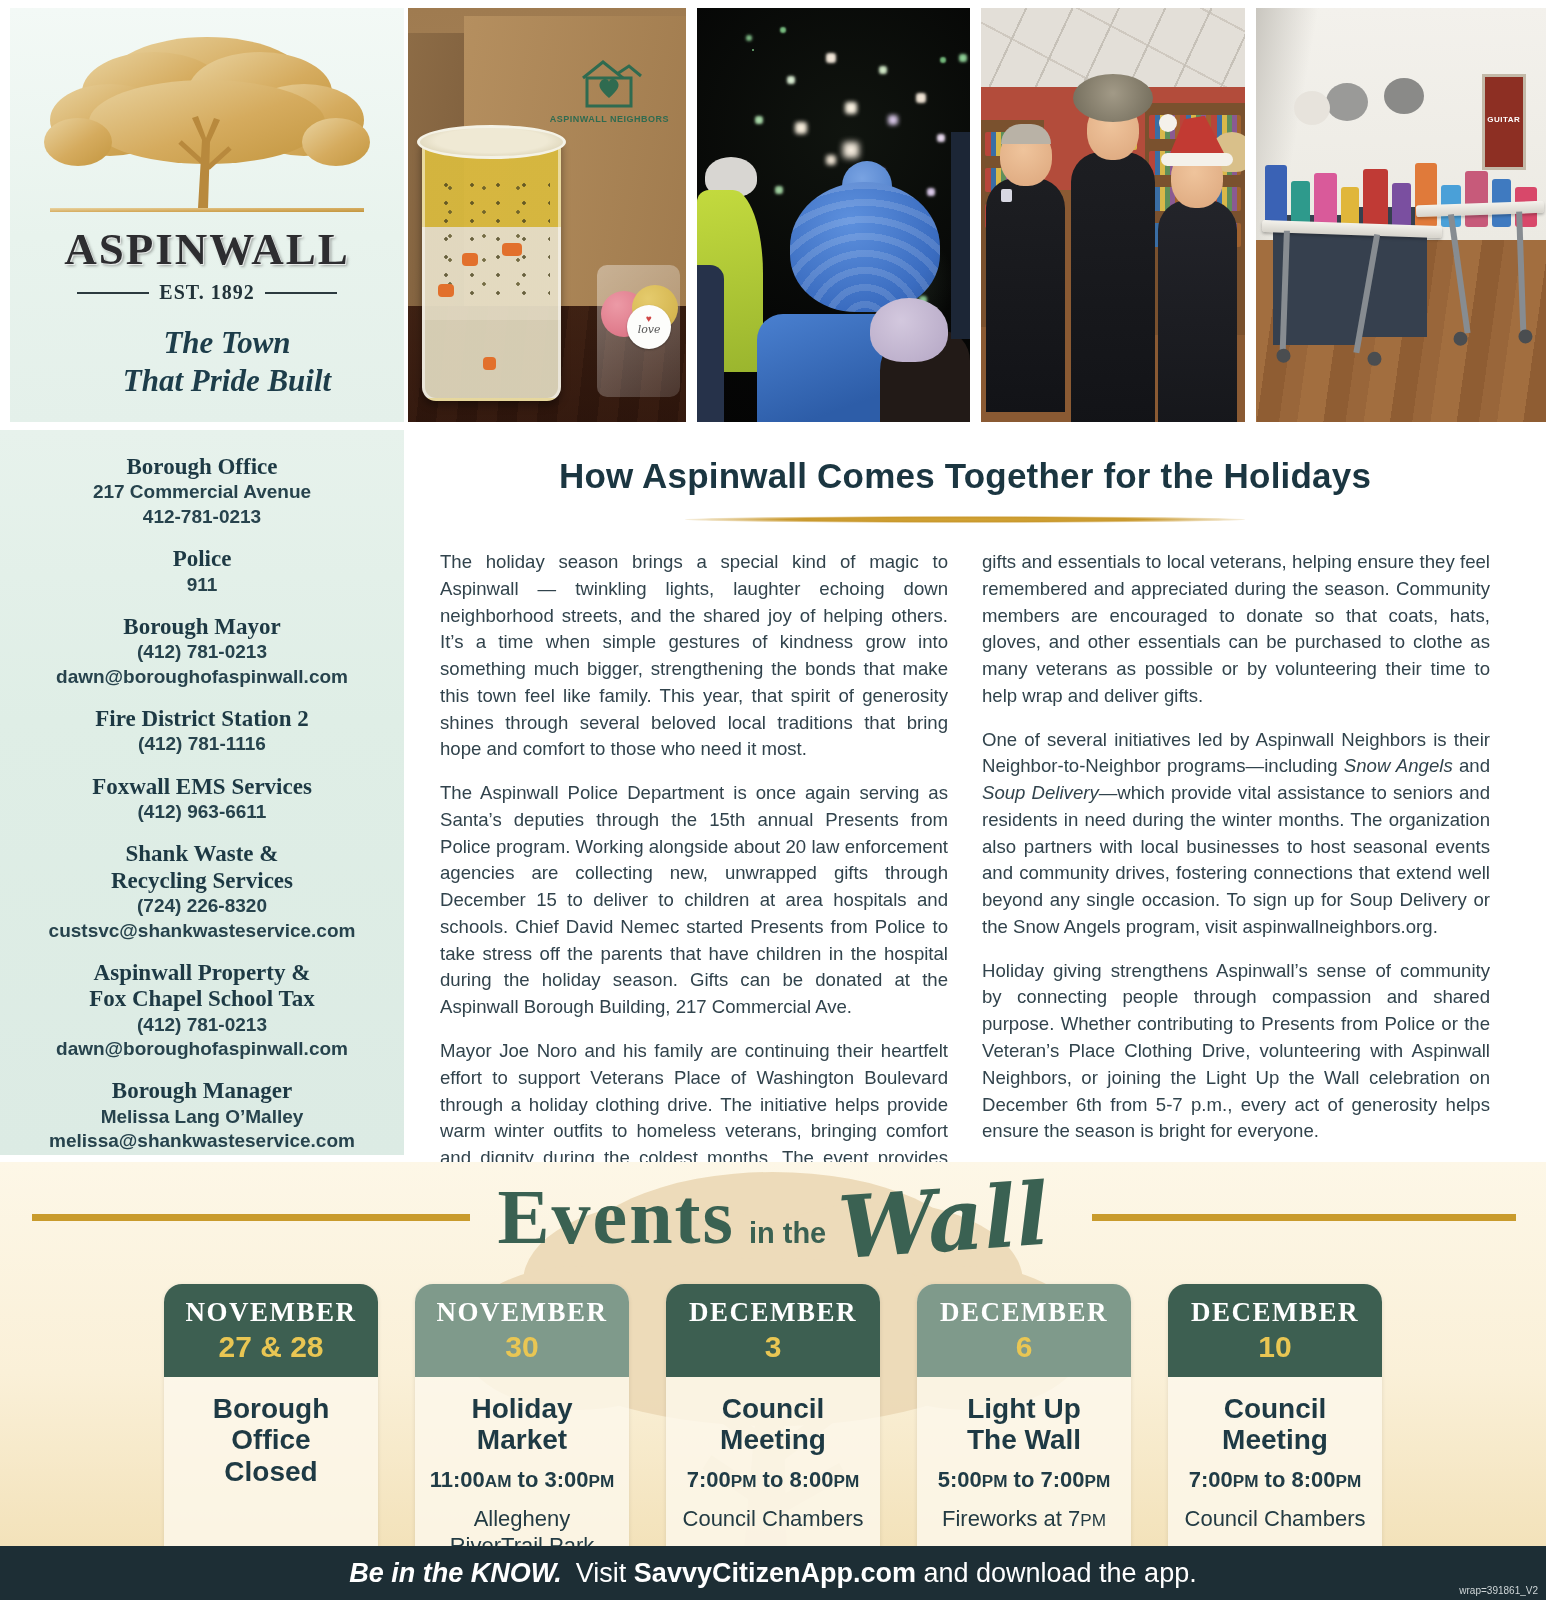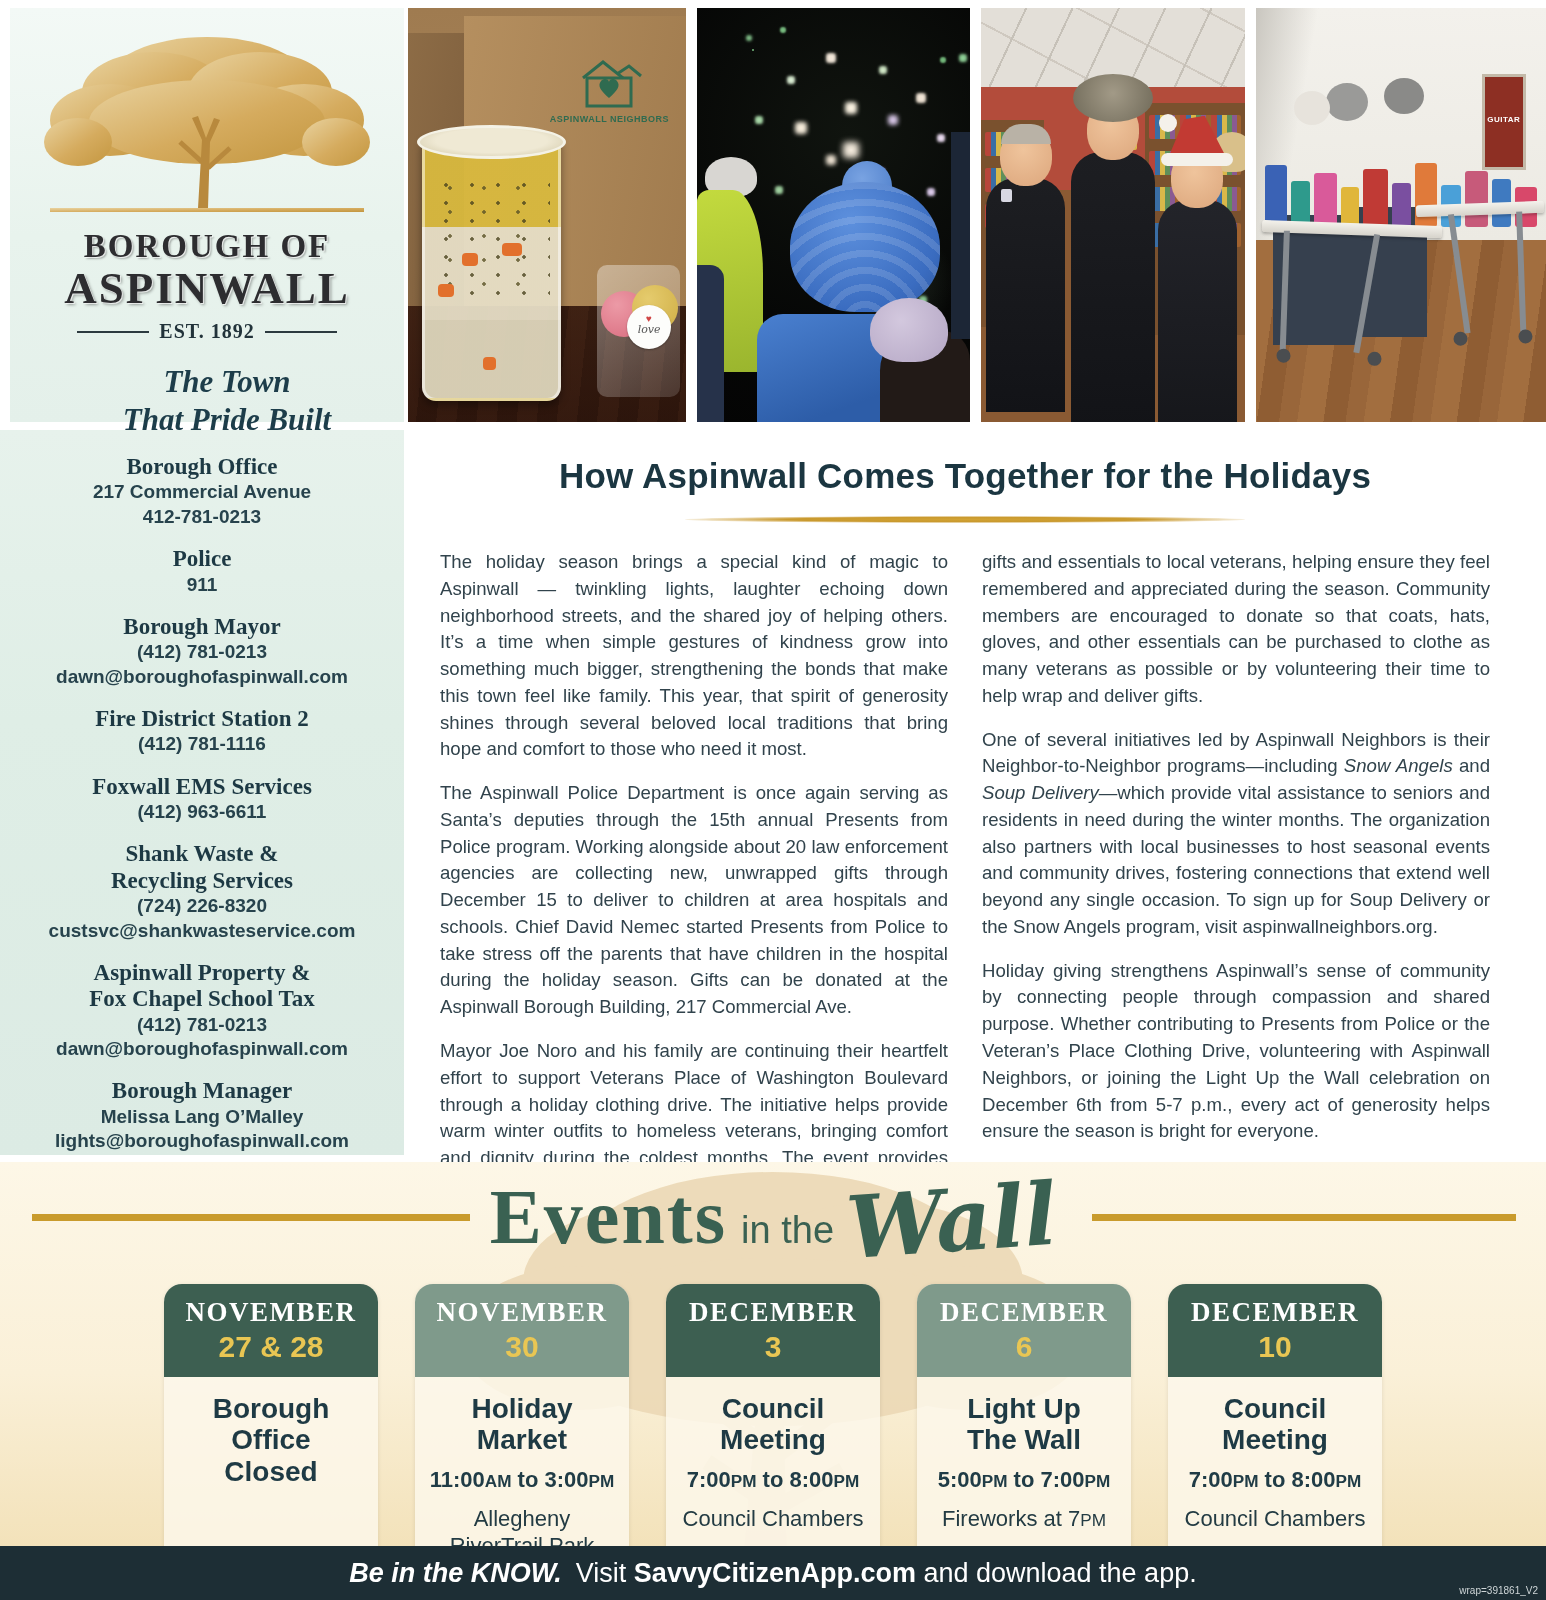--- a/index.html
+++ b/index.html
@@ -171,21 +171,21 @@
 
   
   .events{position:absolute;left:0;top:1162px;width:1546px;height:384px;overflow:hidden;
     background:linear-gradient(180deg,#fdf7e7 0%,#faf0d8 55%,#f3e2ba 100%);}
   .ev-watermark{position:absolute;left:50%;top:-20px;transform:translateX(-50%);opacity:.9;}
   .ev-line{position:absolute;top:52px;height:7px;background:var(--gold);}
   .ev-line-left{left:32px;width:438px;}
   .ev-line-right{right:30px;width:424px;}
   .ev-title{position:absolute;top:0;left:0;width:100%;height:118px;display:flex;align-items:baseline;justify-content:center;}
   .ev-main{font-family:"Liberation Serif",serif;font-weight:bold;font-size:78px;color:#3a6152;letter-spacing:2px;}
-  .ev-mid{font-size:38px;font-weight:normal;color:#3a6152;margin:0 6px 0 14px;}
+  .ev-mid{font-size:29px;font-weight:bold;color:#3a6152;margin:0 6px 0 14px;}
   .ev-script{font-family:"DejaVu Serif",serif;font-style:italic;font-weight:bold;font-size:86px;color:#3a6152;
     display:inline-block;transform:rotate(-4deg) translateY(8px);margin-left:6px;}
   .cards{position:absolute;top:122px;left:0;width:100%;display:flex;justify-content:center;gap:37px;align-items:stretch;}
   .card{width:214px;border-radius:18px;background:rgba(253,248,236,.82);box-shadow:0 1px 4px rgba(0,0,0,.10);}
   .card-head{border-radius:18px 18px 0 0;text-align:center;padding:13px 4px 13px;}
   .head-dark{background:var(--dark-green);}
   .head-light{background:var(--light-green);}
   .card-month{color:#fff;font-family:"Liberation Serif",serif;font-weight:bold;font-size:27px;letter-spacing:1.5px;}
   .card-date{color:var(--date-gold);font-weight:bold;font-size:30px;margin-top:2px;}
   .card-body{padding:16px 8px 18px;text-align:center;min-height:150px;}
@@ -219,21 +219,20 @@
       <ellipse cx="218" cy="70" rx="72" ry="40" fill="url(#tg)"></ellipse>
       <ellipse cx="68" cy="98" rx="60" ry="36" fill="url(#tg)"></ellipse>
       <ellipse cx="262" cy="98" rx="60" ry="36" fill="url(#tg)"></ellipse>
       <ellipse cx="165" cy="100" rx="118" ry="42" fill="url(#tg)"></ellipse>
       <ellipse cx="36" cy="120" rx="34" ry="24" fill="url(#tg)"></ellipse>
       <ellipse cx="294" cy="120" rx="34" ry="24" fill="url(#tg)"></ellipse>
       <polygon points="156,186 160,118 150,96 156,94 164,116 172,96 178,98 168,120 166,186" fill="#b8893d"></polygon>
       <path d="M160,140 L138,120 M166,146 L188,126" stroke="#b8893d" stroke-width="5" fill="none"></path>
       <rect x="8" y="186" width="314" height="4" fill="url(#tg)"></rect>
     </svg>
-    <div class="mast-title1">BOROUGH OF</div>
     <div class="mast-title2">ASPINWALL</div>
     <div class="est-row">
       <div class="rule"></div>
       <div class="est-text">EST. 1892</div>
       <div class="rule"></div>
     </div>
     <div class="tagline">
       <span>The Town</span><br>
       <span>That Pride Built</span>
     </div>
@@ -422,21 +421,21 @@
       <div class="c-lines">
           <div class="c-line">(412) 781-0213</div>
           <div class="c-line">dawn@boroughofaspinwall.com</div>
         </div>
     </div>
 
     <div class="c-block">
       <div class="c-head">Borough Manager</div>
       <div class="c-lines">
           <div class="c-line">Melissa Lang O’Malley</div>
-          <div class="c-line">lights@boroughofaspinwall.com</div>
+          <div class="c-line">melissa@shankwasteservice.com</div>
         </div>
     </div>
 
     <div class="c-block">
       <div class="c-head">Permits/Tickets Pay By Phone</div>
       <div class="c-lines">
           <div class="c-line">(412) 387-6120</div>
         </div>
     </div>
   </div>

